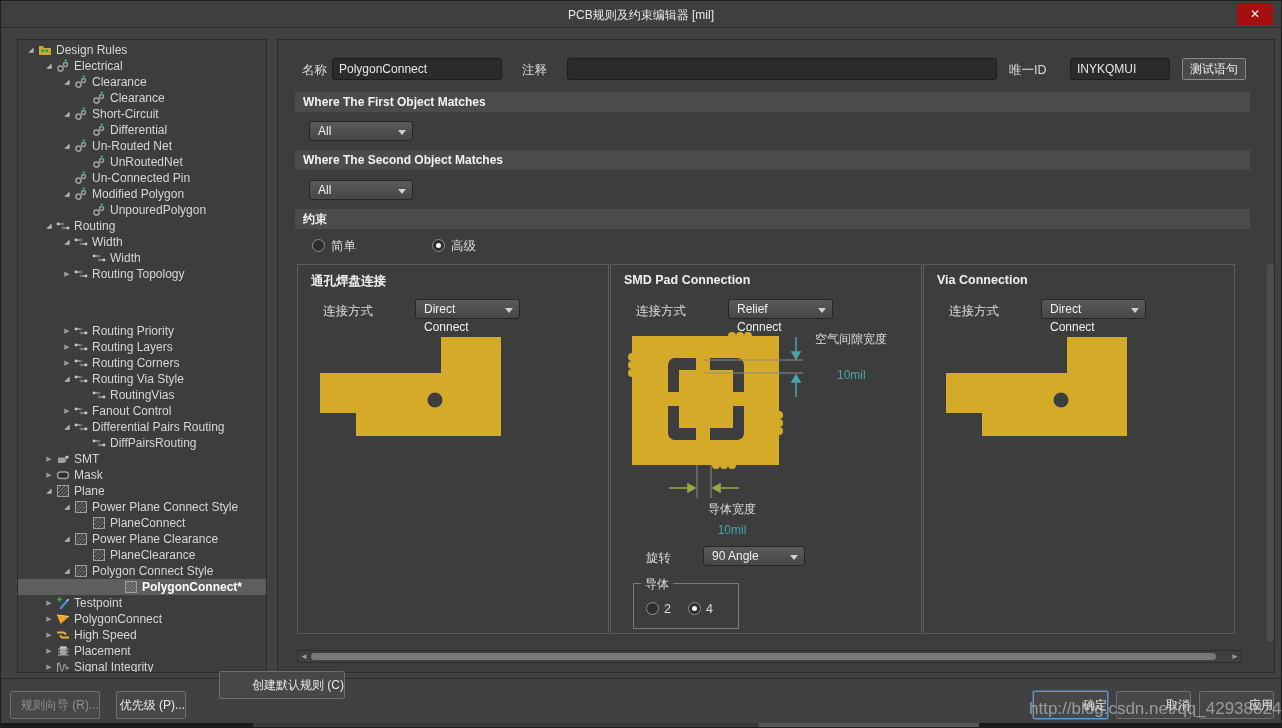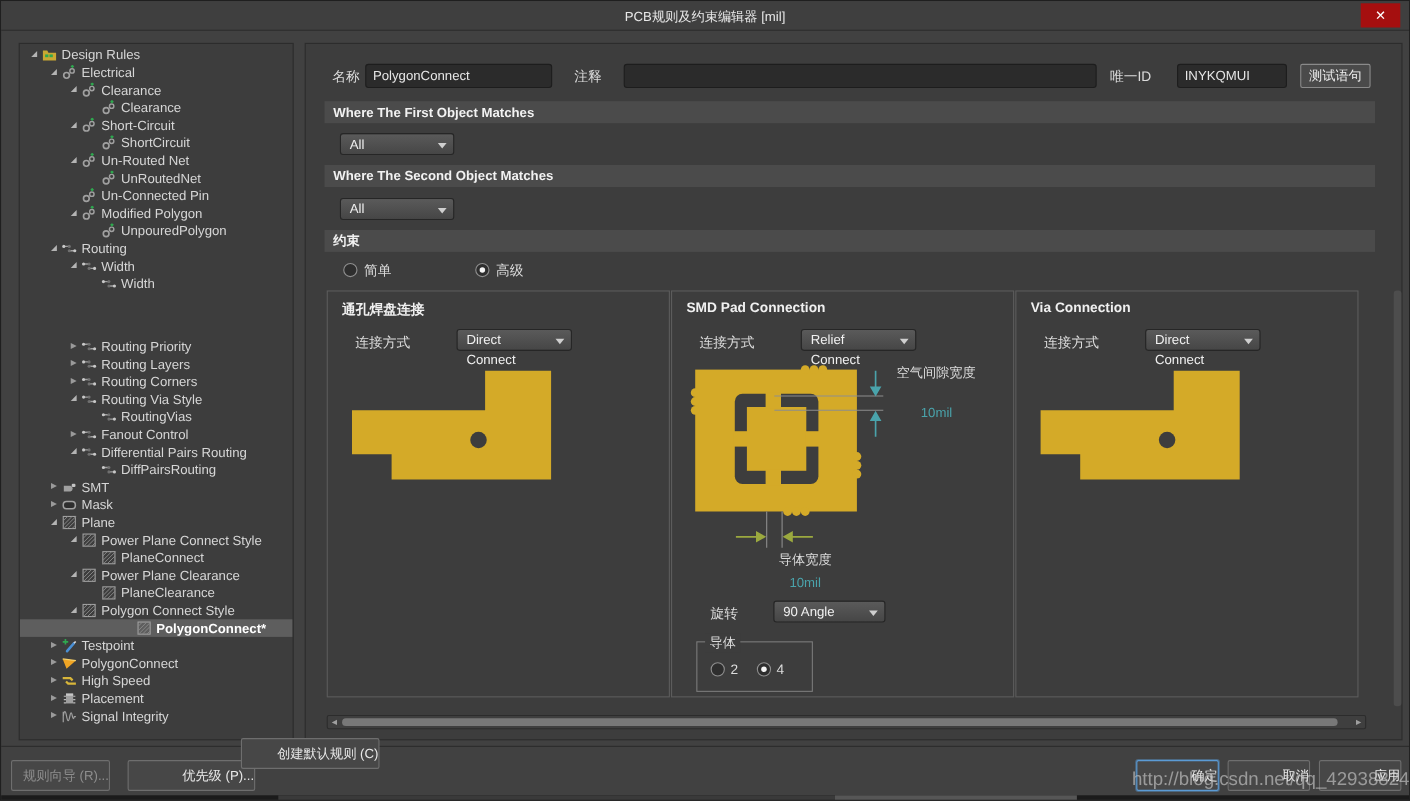--- a/index.html
+++ b/index.html
@@ -111,21 +111,21 @@
       </div>
       <div class="trow" style="padding-left: 60px;">
         <span class="tarrow"></span>
         <span class="ticon">
           <svg width="14" height="14" viewBox="0 0 14 14">
             <circle cx="4.5" cy="9.5" r="2.6" fill="none" stroke="#a0a0a0" stroke-width="1.5"></circle>
             <circle cx="9.5" cy="5.5" r="2" fill="none" stroke="#a0a0a0" stroke-width="1.3"></circle>
             <rect x="8.6" y="0.2" width="2.4" height="2.4" transform="rotate(45 9.8 1.4)" fill="#2fa84f"></rect>
           </svg>
         </span>
-        <span class="tlabel">ShortCircuit</span>
+        <span class="tlabel">Differential</span>
       </div>
       <div class="trow" style="padding-left: 42px;">
         <span class="tarrow">◢</span>
         <span class="ticon">
           <svg width="14" height="14" viewBox="0 0 14 14">
             <circle cx="4.5" cy="9.5" r="2.6" fill="none" stroke="#a0a0a0" stroke-width="1.5"></circle>
             <circle cx="9.5" cy="5.5" r="2" fill="none" stroke="#a0a0a0" stroke-width="1.3"></circle>
             <rect x="8.6" y="0.2" width="2.4" height="2.4" transform="rotate(45 9.8 1.4)" fill="#2fa84f"></rect>
           </svg>
         </span>
@@ -206,20 +206,33 @@
         <span class="ticon">
           <svg width="14" height="14" viewBox="0 0 14 14">
             <path d="M1 5h6m0 4h6" stroke="#a0a0a0" stroke-width="1.3" fill="none"></path>
             <circle cx="2" cy="5" r="1.4" fill="#c8c8c8"></circle>
             <circle cx="7" cy="5" r="1.4" fill="#6f6f6f"></circle>
             <circle cx="7" cy="9" r="1.4" fill="#6f6f6f"></circle>
             <circle cx="12" cy="9" r="1.4" fill="#c8c8c8"></circle>
           </svg>
         </span>
         <span class="tlabel">Width</span>
+      </div>
+      <div class="trow" style="padding-left: 42px;">
+        <span class="tarrow" style="color: rgb(154, 154, 154);">▶</span>
+        <span class="ticon">
+          <svg width="14" height="14" viewBox="0 0 14 14">
+            <path d="M1 5h6m0 4h6" stroke="#a0a0a0" stroke-width="1.3" fill="none"></path>
+            <circle cx="2" cy="5" r="1.4" fill="#c8c8c8"></circle>
+            <circle cx="7" cy="5" r="1.4" fill="#6f6f6f"></circle>
+            <circle cx="7" cy="9" r="1.4" fill="#6f6f6f"></circle>
+            <circle cx="12" cy="9" r="1.4" fill="#c8c8c8"></circle>
+          </svg>
+        </span>
+        <span class="tlabel">Routing Topology</span>
       </div>
       <div class="trow" style="padding-left: 42px; margin-top: 41px;">
         <span class="tarrow" style="color: rgb(154, 154, 154);">▶</span>
         <span class="ticon">
           <svg width="14" height="14" viewBox="0 0 14 14">
             <path d="M1 5h6m0 4h6" stroke="#a0a0a0" stroke-width="1.3" fill="none"></path>
             <circle cx="2" cy="5" r="1.4" fill="#c8c8c8"></circle>
             <circle cx="7" cy="5" r="1.4" fill="#6f6f6f"></circle>
             <circle cx="7" cy="9" r="1.4" fill="#6f6f6f"></circle>
             <circle cx="12" cy="9" r="1.4" fill="#c8c8c8"></circle>
@@ -585,21 +598,21 @@
     <div class="hscroll">
       <div class="hs-arrow" style="left:0;">◄</div>
       <div class="hs-thumb"></div>
       <div class="hs-arrow" style="right:0;">►</div>
     </div>
     <div class="vscroll"></div>
   </div>
 
   <div class="footer-sep"></div>
   <button class="btn dim" style="left:9px;top:690px;width:90px;">规则向导 (R)...</button>
-  <button class="btn" style="left:115px;top:690px;width:116px;">优先级 (P)...</button>
+  <button class="btn" style="left:115px;top:690px;width:70px;">优先级 (P)...</button>
   <button class="btn" style="left:218px;top:670px;width:126px;">创建默认规则 (C)</button>
   <button class="btn focus" style="left:1032px;top:690px;width:75px;">确定</button>
   <button class="btn" style="left:1115px;top:690px;width:75px;">取消</button>
   <button class="btn" style="left:1198px;top:690px;width:75px;">应用</button>
 
   <div class="watermark">http://blog.csdn.net/qq_42938824</div>
 
   <div class="bstrip" style="left:0;width:1282px;background:#1b1b1b;"></div>
   <div class="bstrip" style="left:252px;width:506px;background:#3a3a3a;"></div>
   <div class="bstrip" style="left:758px;width:220px;background:#565656;"></div>

